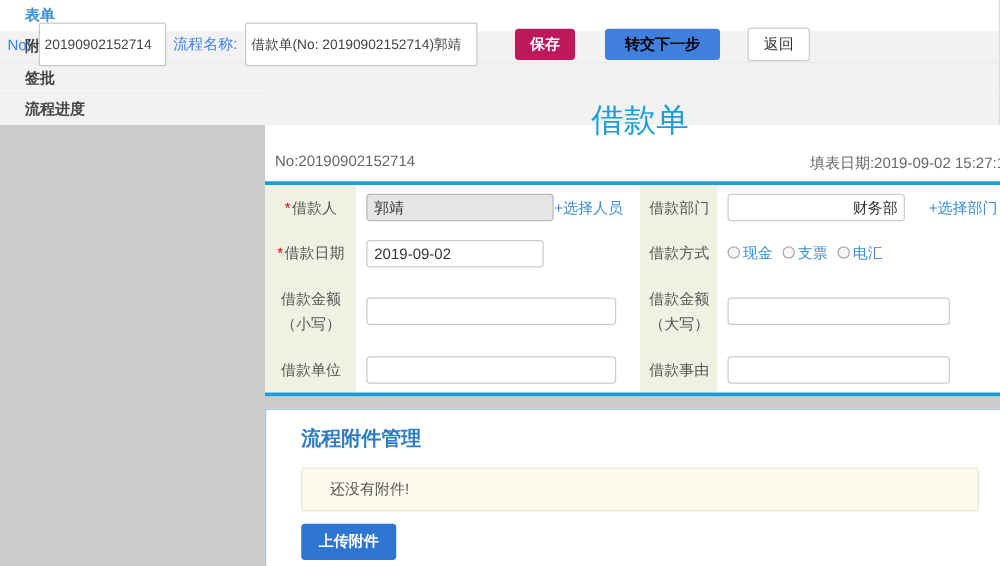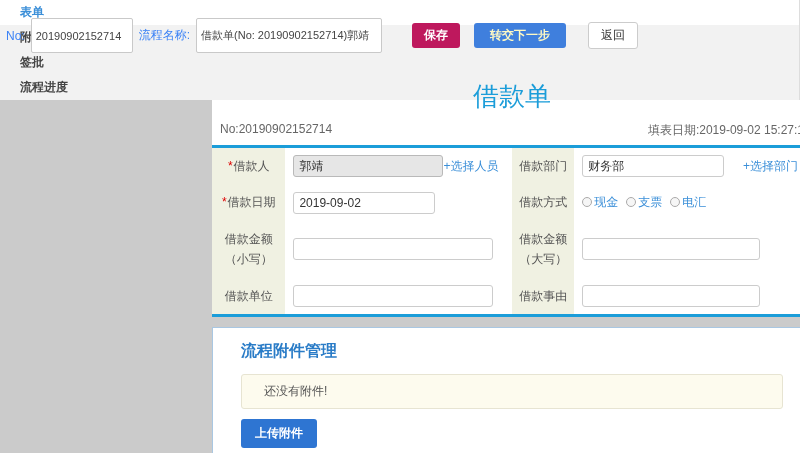--- a/index.html
+++ b/index.html
@@ -12,21 +12,21 @@
   .tab.active { background:#fff; color:#3b8fd8; border-right:1px solid #ddd; }
 
   
   .toolbar { display:flex; align-items:center; background:#fdfdfd; height:26px; padding:0 6px; border-bottom:1px solid #e2e2e2; gap:6px; }
   .toolbar label { color:#3b82f6; }
   .tb-input { height:35px; border:1px solid #c9c9c9; border-radius:2px; padding:0 4px; font-size:11px; color:#444; }
   #no-input { width:102px; }
   #pname-input { width:186px; }
   .btn { border:none; border-radius:3px; font-size:12px; font-weight:bold; padding:4px 12px; cursor:pointer; }
   .btn-save { background:#be185d; color:#fff; margin-left:24px; }
-  .btn-next { background:#3f7fdd; color:#fef9c3; margin-left:8px; padding:4px 16px; }
+  .btn-next { background:#3f7fdd; color:#000000; margin-left:18px; padding:4px 16px; }
   .btn-back { background:#fff; color:#333; border:1px solid #ccc; margin-left:16px; font-weight:normal; }
 
   
   .content { padding:12px 0 0 212px; }
   .panel { width:600px; background:#fff; }
 
   
   .blue-bar { height:8px; background:#1b9dd9; }
   .form-title { text-align:center; color:#1b9dd9; font-size:26px; padding:10px 0 4px; }
   .meta-row { display:flex; justify-content:space-between; padding:4px 8px 6px; color:#666; font-size:12px; }
@@ -97,21 +97,21 @@
         </td>
         <td class="fld">
           <div class="fld-flex">
             <input class="f-input ro" style="width: 150px;" readonly="" value="郭靖">
             <a href="#" class="sel-link">+选择人员</a>
           </div>
         </td>
         <td class="lbl"><span>借款部门</span></td>
         <td class="fld">
           <div class="fld-flex">
-            <input class="f-input" style="width: 142px;" value="财务部">
+            <input class="f-input" style="width: 142px; text-align: right;" value="财务部">
             <a href="#" class="sel-link">+选择部门</a>
           </div>
         </td>
       </tr>
       <tr>
         <td class="lbl">
           <span class="req">*</span><span>借款日期</span>
         </td>
         <td class="fld">
           <input class="f-input" style="width: 142px;" value="2019-09-02">

